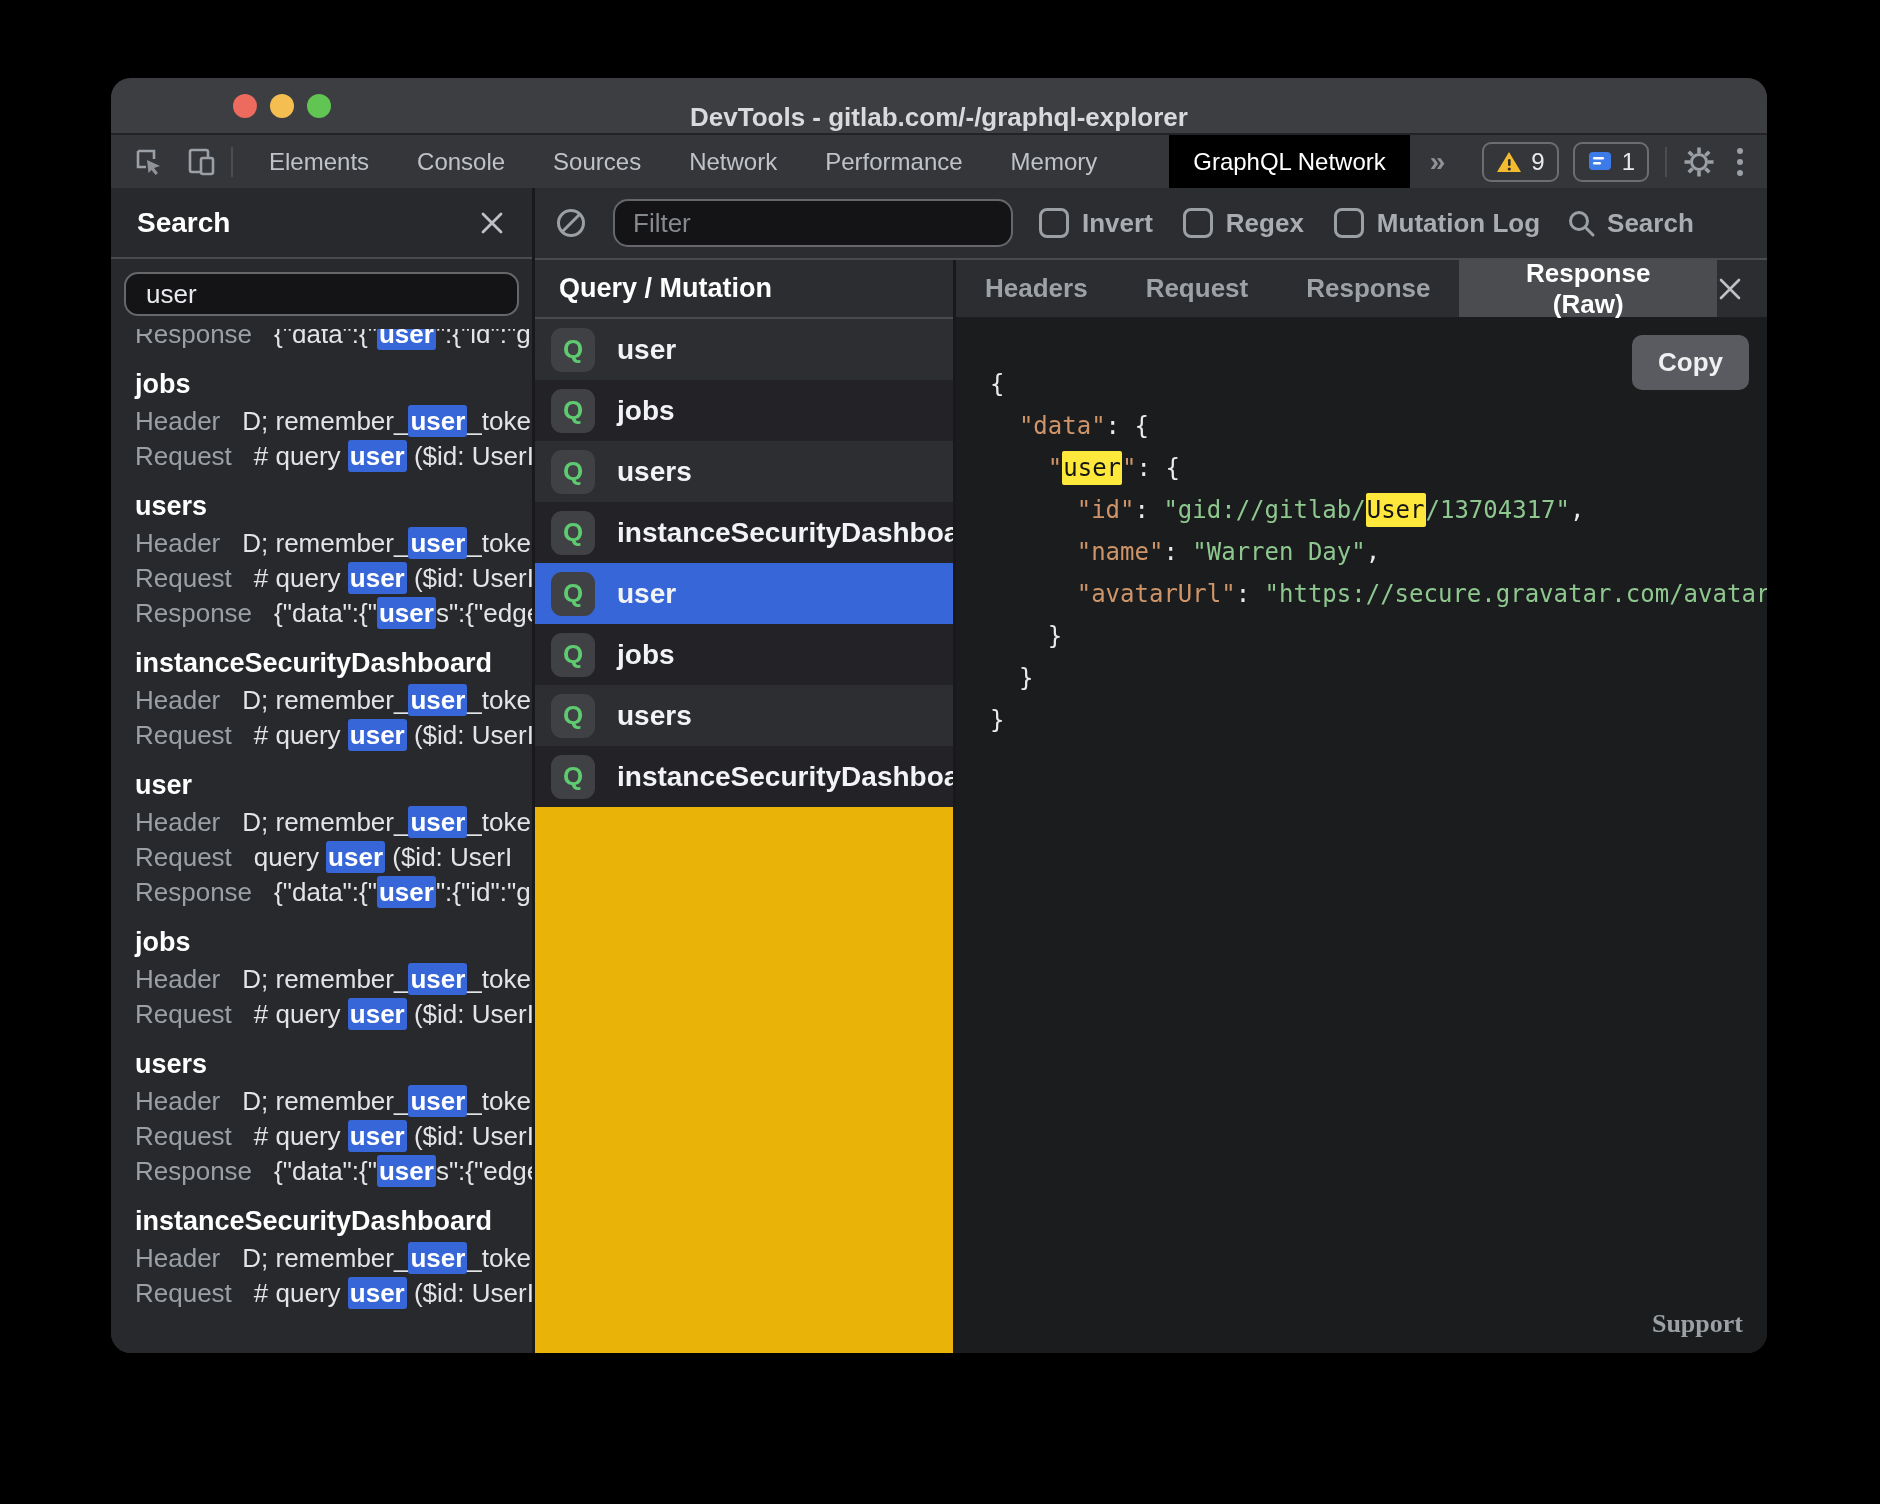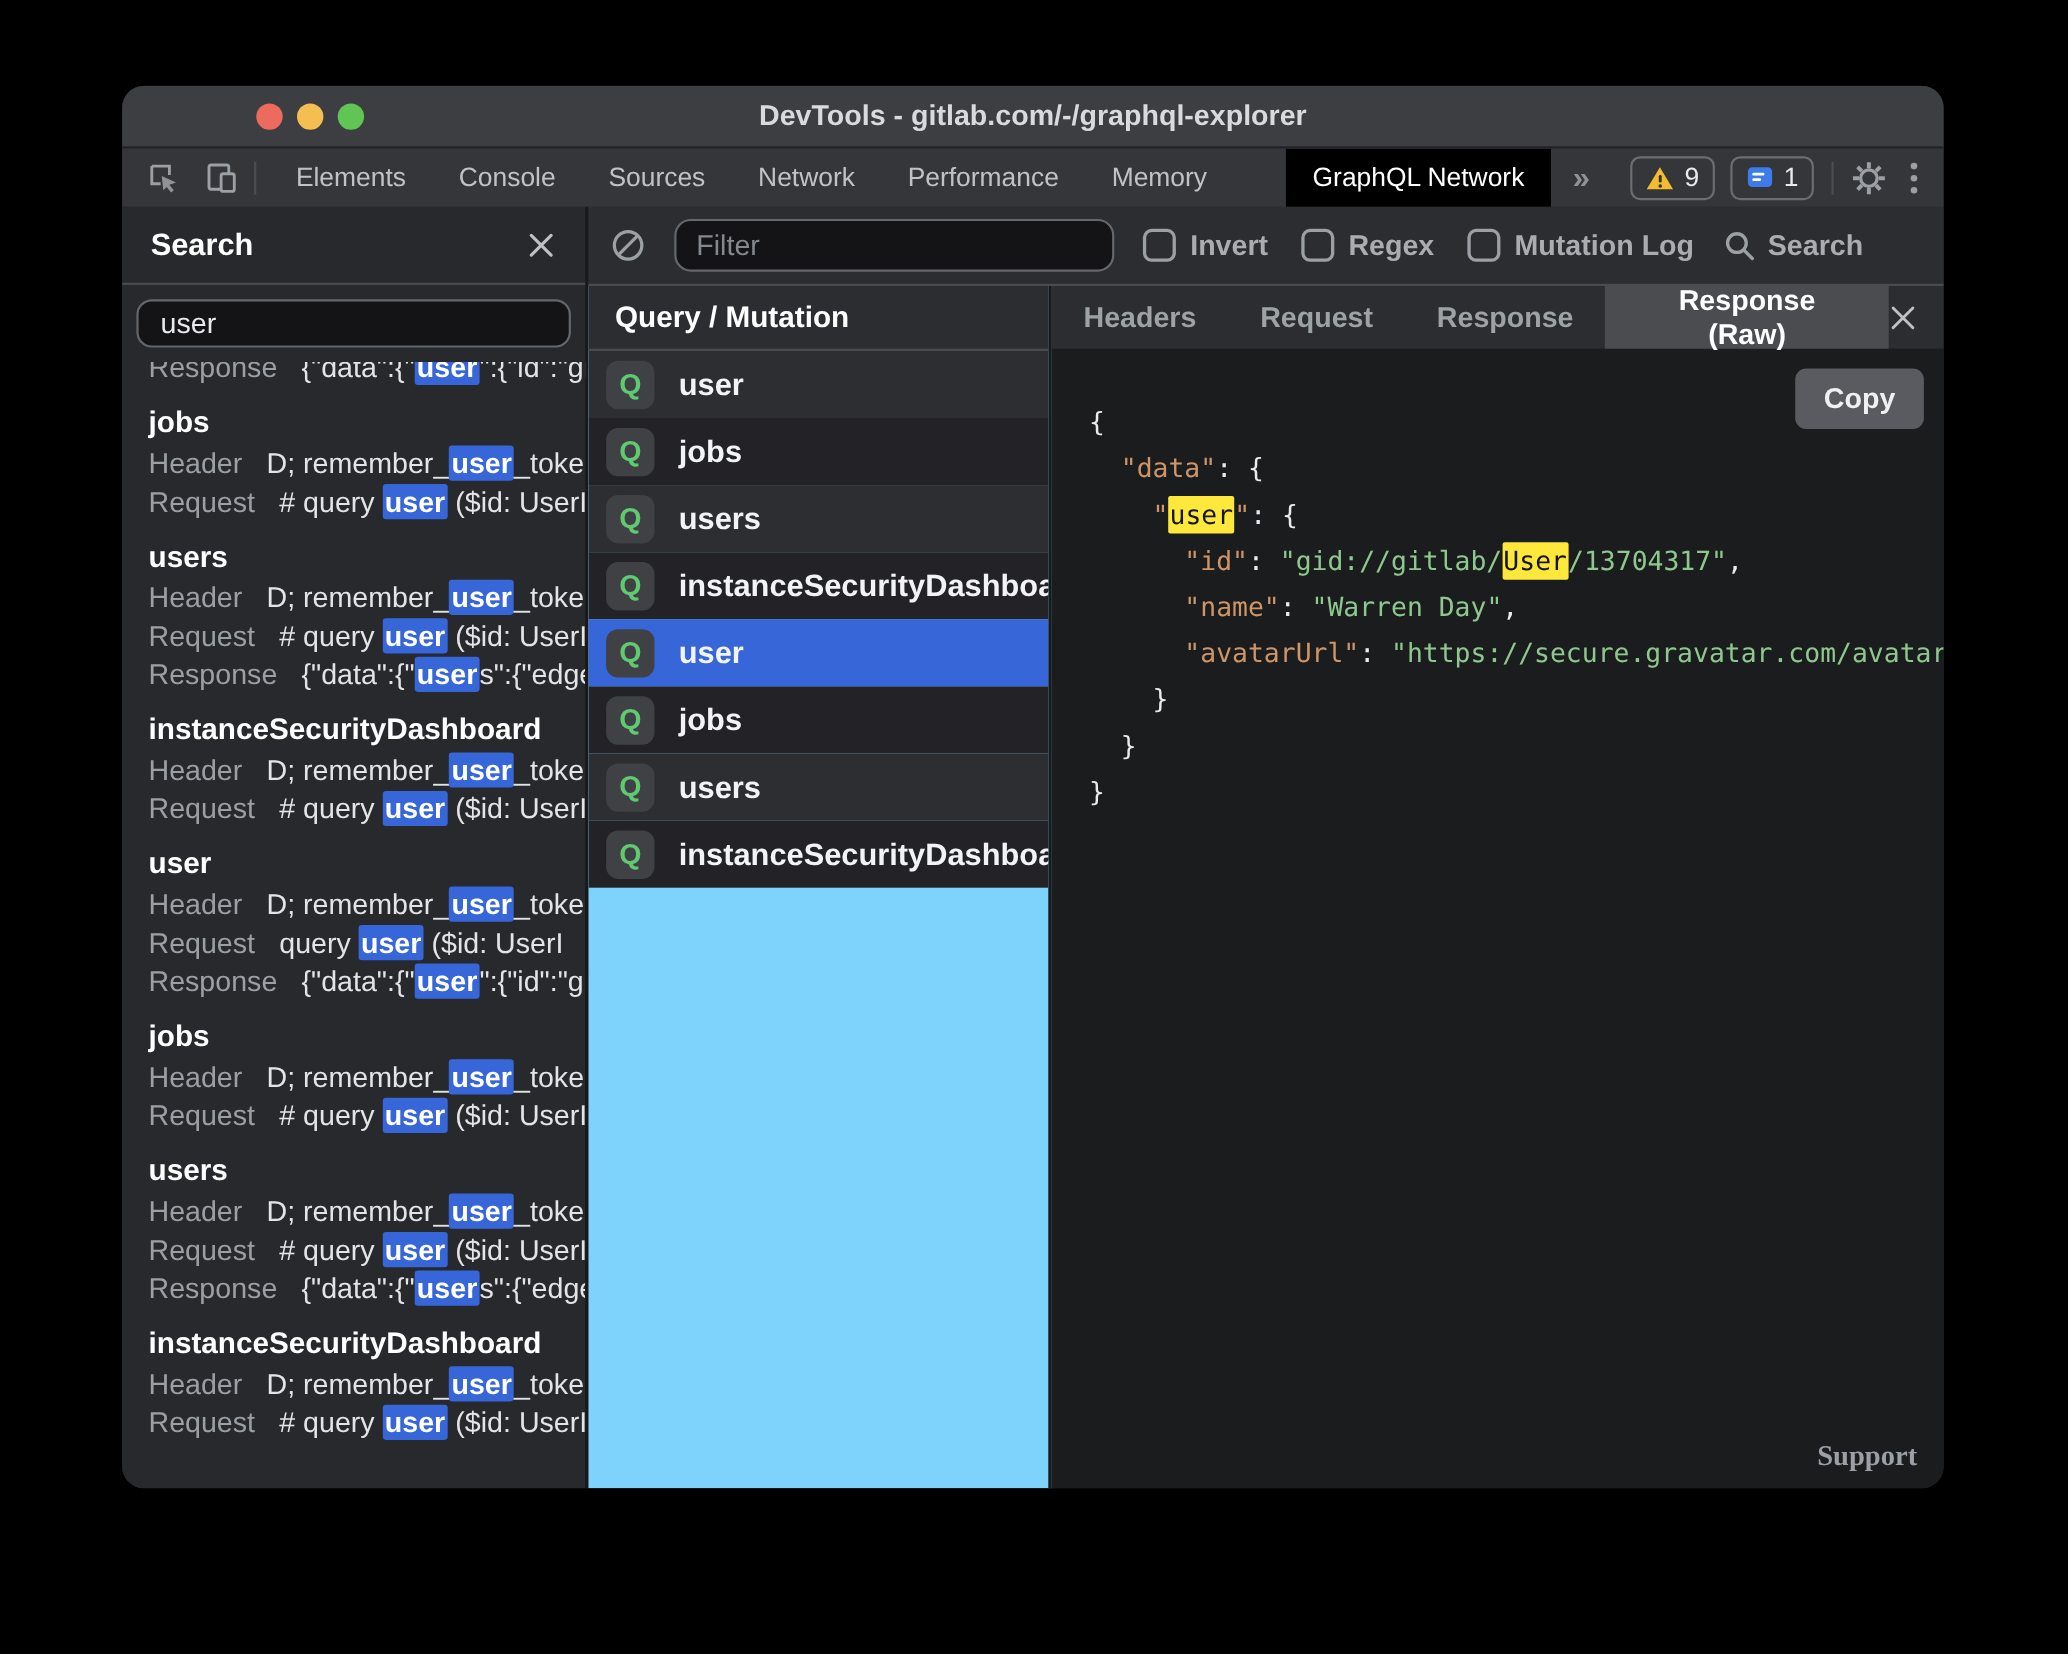--- a/index.html
+++ b/index.html
@@ -6,21 +6,21 @@
     --accent-blue:#3766d9; --hl-yellow:#ffe83c; --json-key:#cf9568; --json-string:#8ec88f;
     --q-green:#5ecb70; --warn-yellow:#f2bb30; --badge-blue:#3d7ce8;
     --tl-red:#ed6a5e; --tl-yellow:#f4bf50; --tl-green:#61c554;
   }
   html,body{margin:0;padding:0;width:1880px;height:1504px;background:#000;overflow:hidden;
     font-family:"Liberation Sans",sans-serif;-webkit-font-smoothing:antialiased;}
   .window{position:absolute;left:111px;top:78px;width:1656px;height:1275px;background:#2a2b2e;
     border-radius:20px;overflow:hidden;display:flex;flex-direction:column;}
   
   .titlebar{height:55px;background:#3d3e42;border-bottom:2px solid #232327;position:relative;
-    display:flex;align-items:center;justify-content:center;flex:none;}
+    display:flex;align-items:flex-end;justify-content:center;flex:none;}
   .lights{position:absolute;left:122px;top:0;height:100%;display:flex;align-items:center;gap:13px;}
   .light{width:24px;height:24px;border-radius:50%;}
   .light.red{background:var(--tl-red);} .light.yellow{background:var(--tl-yellow);} .light.green{background:var(--tl-green);}
   .win-title{color:#d8dadd;font-size:26px;font-weight:bold;}
   
   .tabstrip{height:53px;background:#35363a;display:flex;align-items:stretch;flex:none;}
   .strip-icons{display:flex;align-items:center;padding-left:22px;gap:20px;}
   .strip-sep{width:2px;height:30px;background:#4c4d50;margin:auto 12px;}
   .dt-tab{display:flex;align-items:center;padding:0 24px;color:#bfc3c8;font-size:24px;cursor:default;}
   .dt-tab.active{background:#000;color:#fff;margin-left:48px;}
@@ -49,21 +49,21 @@
   .center-right{flex:1;display:flex;flex-direction:column;min-width:0;}
   .filterbar{height:70px;flex:none;background:#2c2d31;border-bottom:2px solid #4a4b4e;
     display:flex;align-items:center;padding:0 20px;gap:26px;}
   .filter-input{width:400px;height:48px;background:#141416;border:2px solid #65676b;border-radius:15px;
     box-sizing:border-box;padding:0 18px;color:#a16207;font-size:26px;font-family:"Liberation Sans",sans-serif;outline:none;flex:none;}
   .check{display:flex;align-items:center;gap:13px;color:#a9adb2;font-size:26px;font-weight:bold;flex:none;}
   .checkbox{width:24px;height:24px;border:3px solid #9ba0a5;border-radius:8px;background:transparent;flex:none;}
   .search-ctl{display:flex;align-items:center;gap:11px;color:#a9adb2;font-size:26px;font-weight:bold;}
   .cols{flex:1;display:flex;min-height:0;}
   
-  .qpanel{width:418px;flex:none;background:#7dd3fc;border-right:3px solid #19191b;display:flex;flex-direction:column;}
+  .qpanel{width:418px;flex:none;background:#eab308;border-right:3px solid #19191b;display:flex;flex-direction:column;}
   .q-header{height:57px;flex:none;background:#2c2d31;border-bottom:2px solid #4a4b4e;
     display:flex;align-items:center;padding:0 24px;color:#fff;font-size:27px;font-weight:bold;}
   .q-list{flex:1;overflow:hidden;}
   .q-row{height:61px;display:flex;align-items:center;gap:22px;padding:0 16px;
     color:#f2f3f5;font-size:28px;font-weight:bold;white-space:nowrap;}
   .q-row.even{background:#2d2e31;} .q-row.odd{background:#232327;} .q-row.selected{background:var(--accent-blue);}
   .q-badge{width:44px;height:44px;border-radius:11px;background:#404145;color:var(--q-green);
     display:flex;align-items:center;justify-content:center;font-size:26px;font-weight:bold;flex:none;}
   
   .detail{flex:1;display:flex;flex-direction:column;background:#1b1c1e;min-width:0;}

